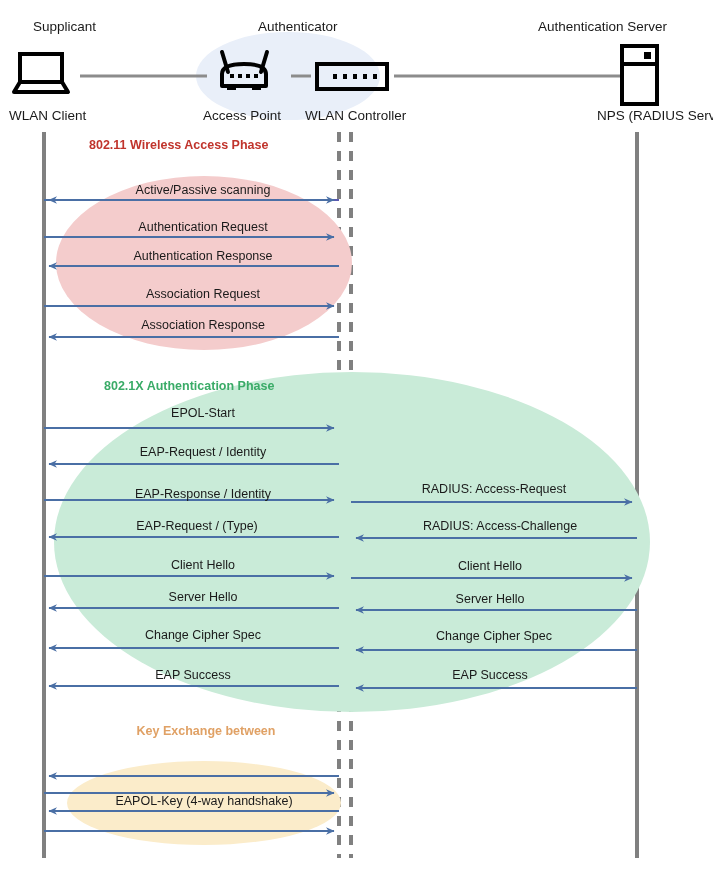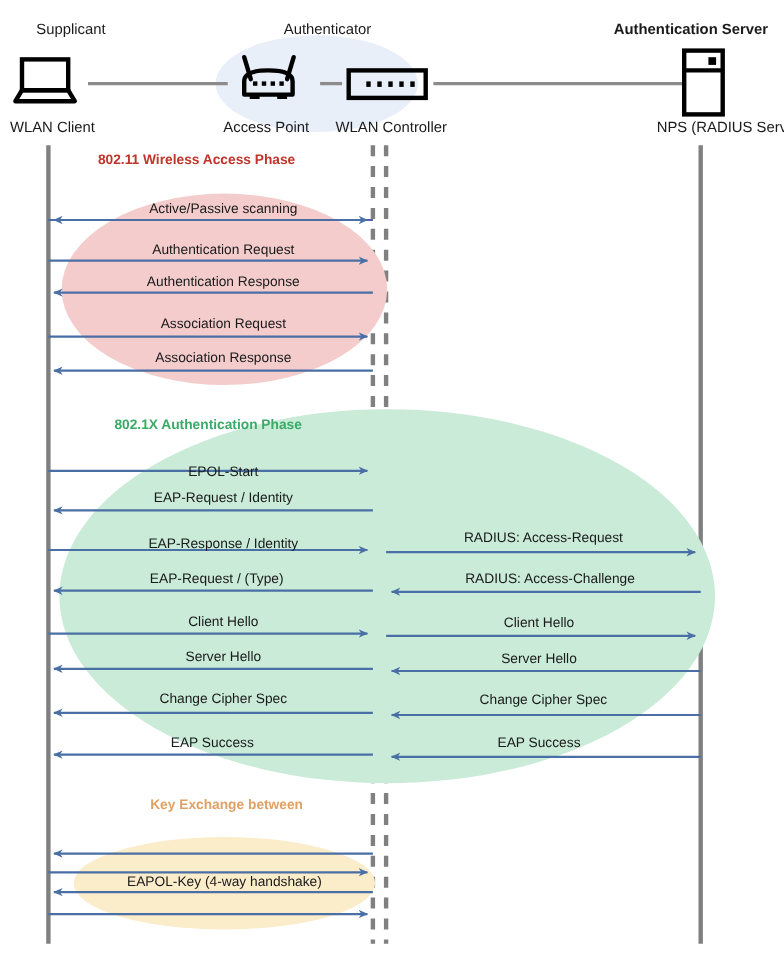--- a/index.html
+++ b/index.html
@@ -143,40 +143,40 @@
   <g stroke="#4a6fa5" stroke-width="2">
     <line x1="339" y1="776" x2="49" y2="776" marker-end="url(#arrL)"></line>
     <line x1="44" y1="793" x2="334" y2="793" marker-end="url(#arrR)"></line>
     <line x1="339" y1="811" x2="49" y2="811" marker-end="url(#arrL)"></line>
     <line x1="44" y1="831" x2="334" y2="831" marker-end="url(#arrR)"></line>
   </g>
 </svg>
 
 <div class="hdr-label role-label" style="left:12px; top:20px;margin-left:21px;">Supplicant</div>
 <div class="hdr-label role-label" style="left:258px; top:20px;">Authenticator</div>
-<div class="hdr-label role-label" style="left:558px; top:20px;font-weight:bold;">Authentication Server</div>
+<div class="hdr-label role-label" style="left:538px; top:20px;">Authentication Server</div>
 
 <div class="hdr-label node-label" style="left:9px; top:109px;">WLAN Client</div>
 <div class="hdr-label node-label" style="left:203px; top:109px;">Access Point</div>
 <div class="hdr-label node-label" style="left:305px; top:109px;">WLAN Controller</div>
 <div class="hdr-label node-label" style="left:560px; top:109px;margin-left:37px;">NPS (RADIUS Server)</div>
 
 <div class="phase-title" style="left:89px; top:136px; color:#c0342c;">802.11 Wireless Access Phase</div>
 <div class="phase-title" style="left:104px; top:377px; color:#3aab67;">802.1X Authentication Phase</div>
 <div class="phase-title" style="left:101px; top:722px; color:#e0a165; width:210px;">
   <div>Key Exchange between</div>
 </div>
 
 <div class="msg-label" style="left:203px; top:184px;">Active/Passive scanning</div>
 <div class="msg-label" style="left:203px; top:221px;">Authentication Request</div>
 <div class="msg-label" style="left:203px; top:250px;">Authentication Response</div>
 <div class="msg-label" style="left:203px; top:288px;">Association Request</div>
 <div class="msg-label" style="left:203px; top:319px;">Association Response</div>
 
-<div class="msg-label" style="left:203px; top:407px;margin-top:16px;">EPOL-Start</div>
+<div class="msg-label" style="left:203px; top:407px;">EPOL-Start</div>
 <div class="msg-label" style="left:203px; top:446px;">EAP-Request / Identity</div>
 <div class="msg-label" style="left:203px; top:488px;">EAP-Response / Identity</div>
 <div class="msg-label" style="left:197px; top:520px;">EAP-Request / (Type)</div>
 <div class="msg-label" style="left:203px; top:559px;">Client Hello</div>
 <div class="msg-label" style="left:203px; top:591px;">Server Hello</div>
 <div class="msg-label" style="left:203px; top:629px;">Change Cipher Spec</div>
 <div class="msg-label" style="left:193px; top:669px;">EAP Success</div>
 
 <div class="msg-label" style="left:494px; top:483px;">RADIUS: Access-Request</div>
 <div class="msg-label" style="left:500px; top:520px;">RADIUS: Access-Challenge</div>

